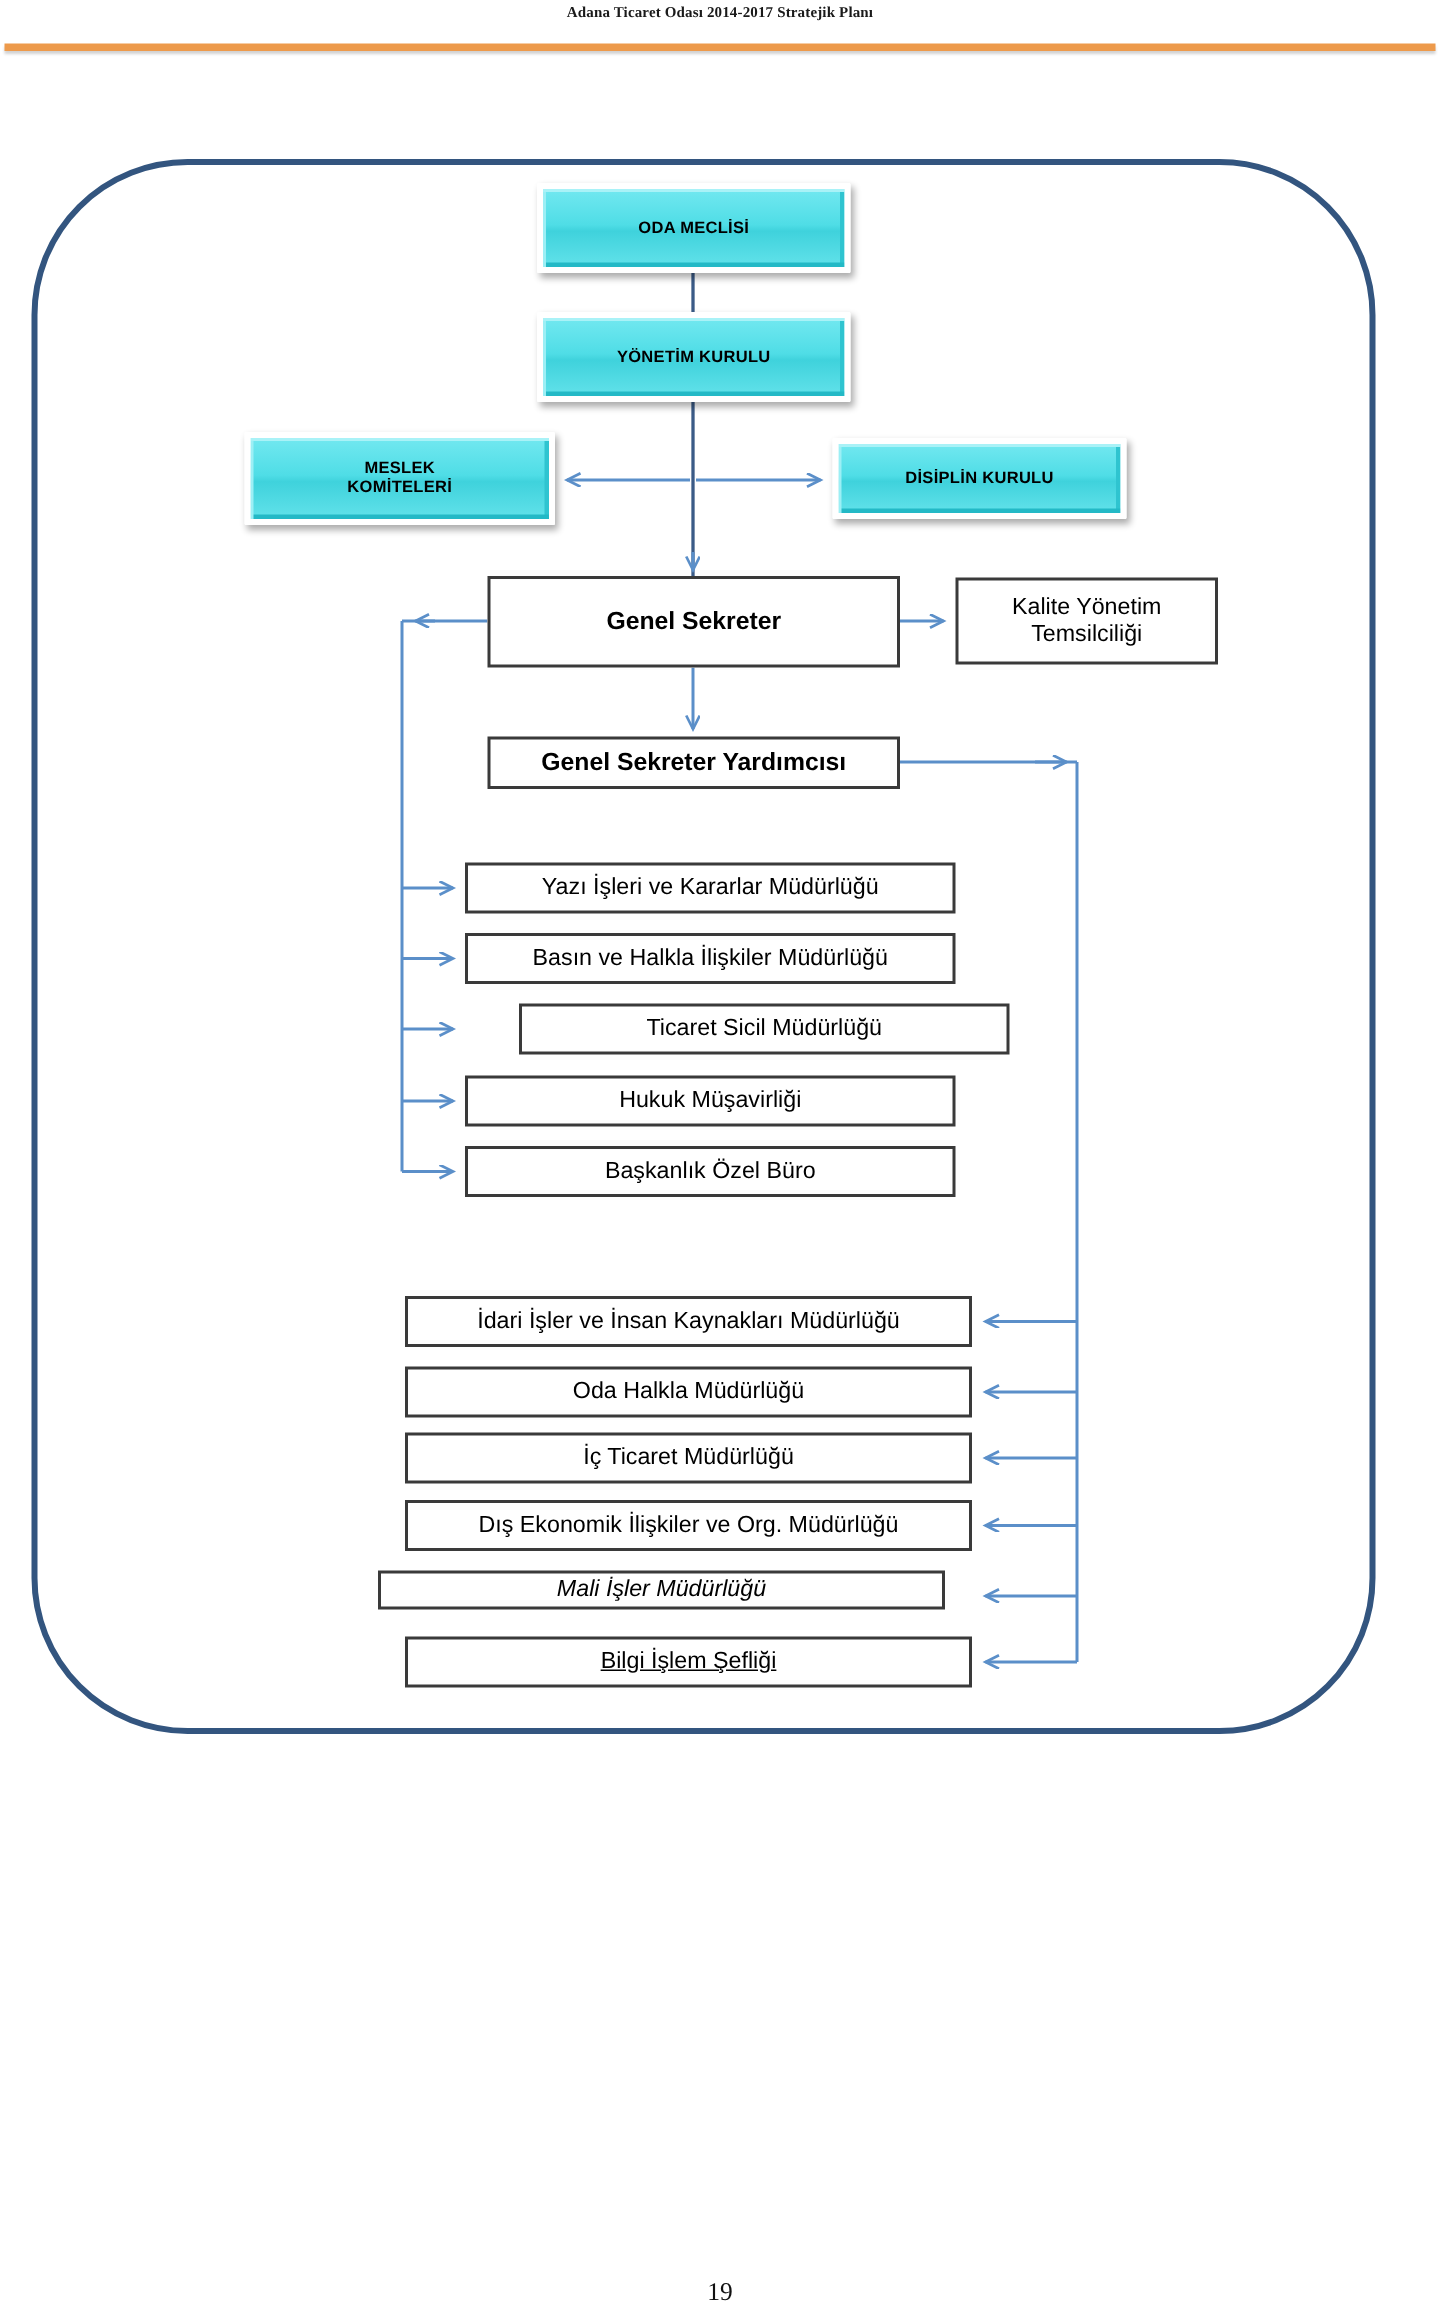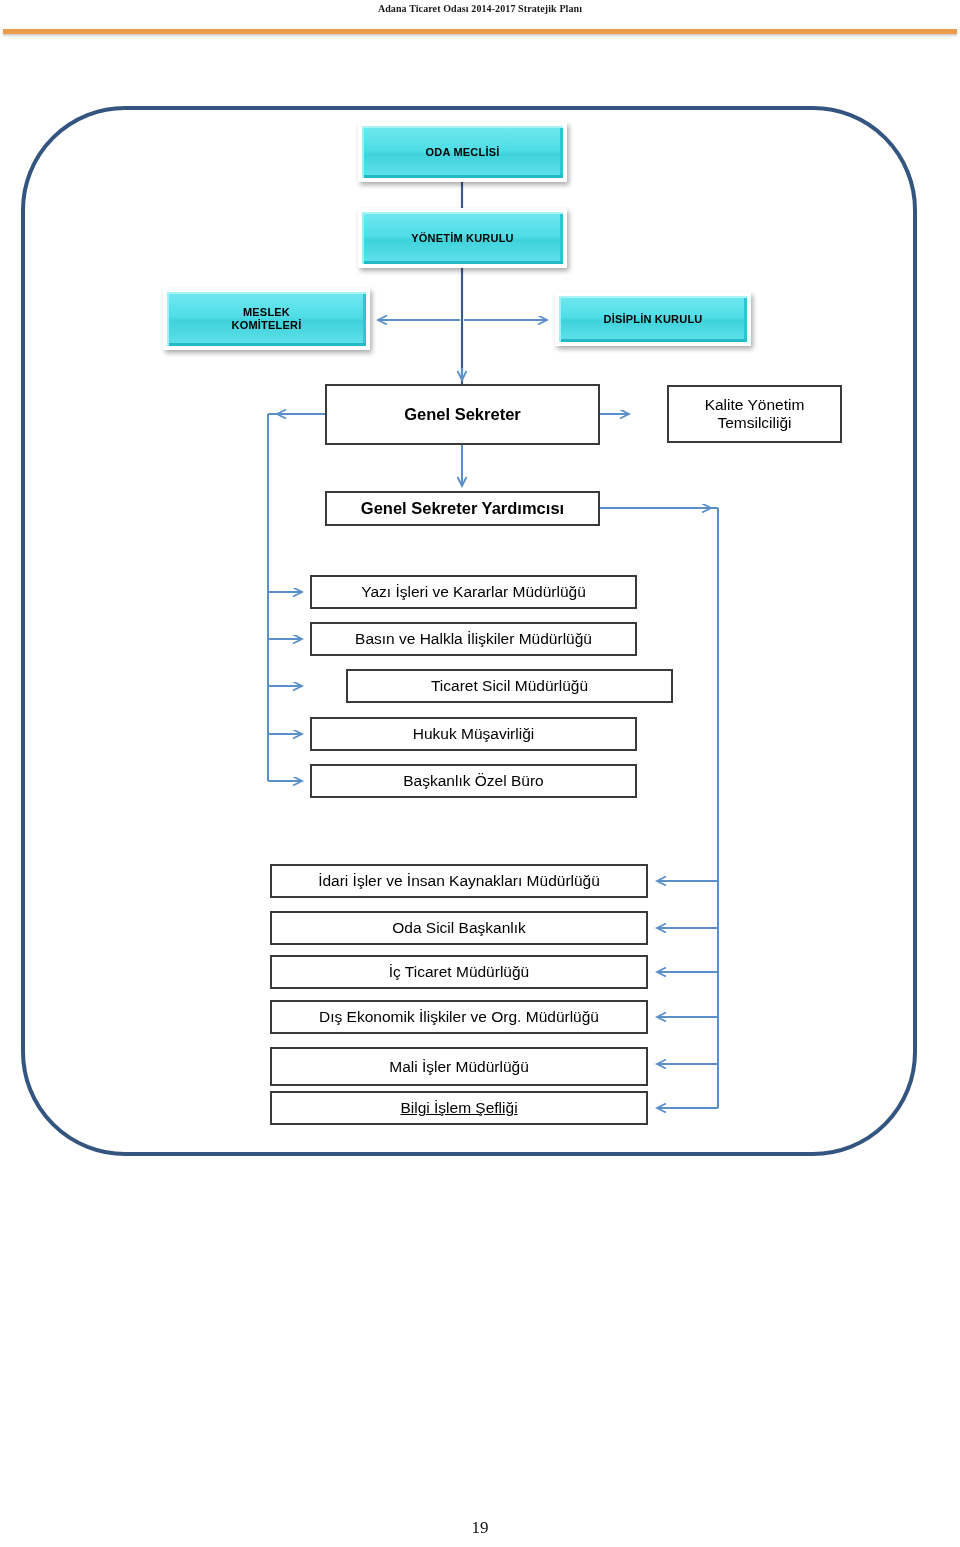--- a/index.html
+++ b/index.html
@@ -100,21 +100,21 @@
   }
 
   
   .node.plain {
     background: #ffffff;
     border: 2px solid #3a3a3a;
     font-size: 15.5px;
     white-space: nowrap;
   }
   .node.plain.bold { font-weight: bold; font-size: 16.5px; }
-  .node.plain.two-line { white-space: normal; margin-left: 30px; }
+  .node.plain.two-line { white-space: normal; }
 
   #page-number {
     position: absolute;
     left: 0;
     top: 1518px;
     width: 960px;
     text-align: center;
     font-family: "Liberation Serif", serif;
     font-size: 17px;
     color: #111;
@@ -232,29 +232,29 @@
     <span>Hukuk Müşavirliği</span>
   </div>
   <div class="node plain" style="left:310px; top:764px; width:327px; height:34px;">
     <span>Başkanlık Özel Büro</span>
   </div>
 
   <div class="node plain" style="left:270px; top:864px; width:378px; height:34px;">
     <span>İdari İşler ve İnsan Kaynakları Müdürlüğü</span>
   </div>
   <div class="node plain" style="left:270px; top:911px; width:378px; height:34px;">
-    <span>Oda Sicil Başkanlık</span>
+    <span>Oda Halkla Müdürlüğü</span>
   </div>
   <div class="node plain" style="left:270px; top:955px; width:378px; height:34px;">
     <span>İç Ticaret Müdürlüğü</span>
   </div>
   <div class="node plain" style="left:270px; top:1000px; width:378px; height:34px;">
     <span>Dış Ekonomik İlişkiler ve Org. Müdürlüğü</span>
   </div>
-  <div class="node plain" style="left:270px; top:1047px; width:378px; height:39px;">
+  <div class="node plain" style="left:252px; top:1047px; width:378px; height:26px;font-style:italic;">
     <span>Mali İşler Müdürlüğü</span>
   </div>
   <div class="node plain" style="left:270px; top:1091px; width:378px; height:34px;text-decoration:underline;">
     <span>Bilgi İşlem Şefliği</span>
   </div>
 
 </div>
 
 <div id="page-number">19</div>
 

